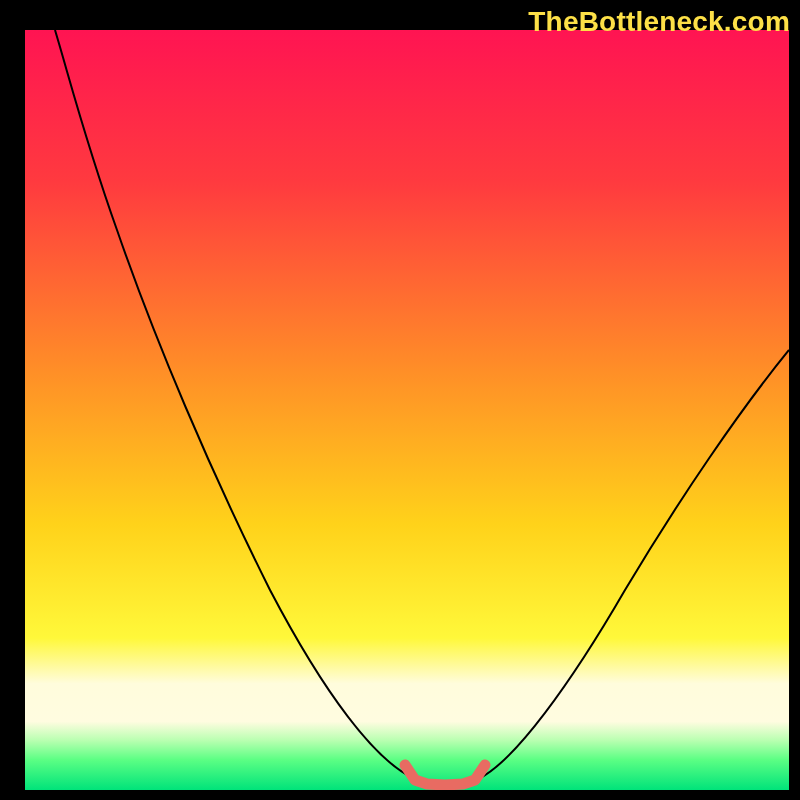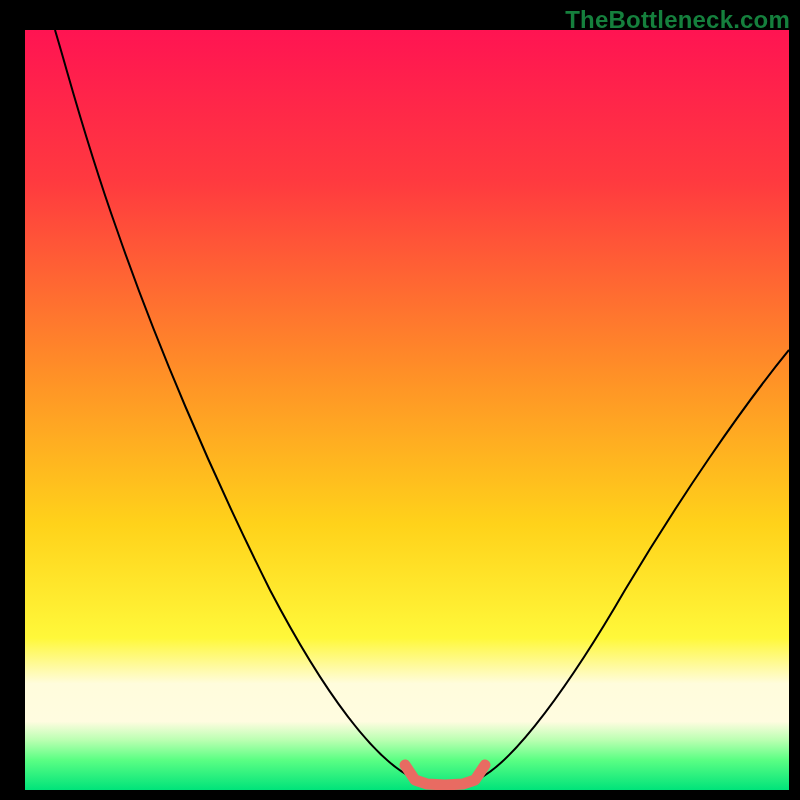--- a/index.html
+++ b/index.html
@@ -13,23 +13,23 @@
   .frame {
     position: relative;
     width: 800px;
     height: 800px;
     background: #000000;
   }
   .watermark {
     position: absolute;
     top: 6px;
     right: 10px;
-    color: #15803d;
+    color: #fde047;
     font-family: Arial, Helvetica, sans-serif;
-    font-size: 24px;
+    font-size: 28px;
     font-weight: 600;
     letter-spacing: 0.2px;
     z-index: 10;
   }
   .plot-wrap {
     position: absolute;
     left: 25px;
     top: 30px;
     width: 764px;
     height: 760px;

